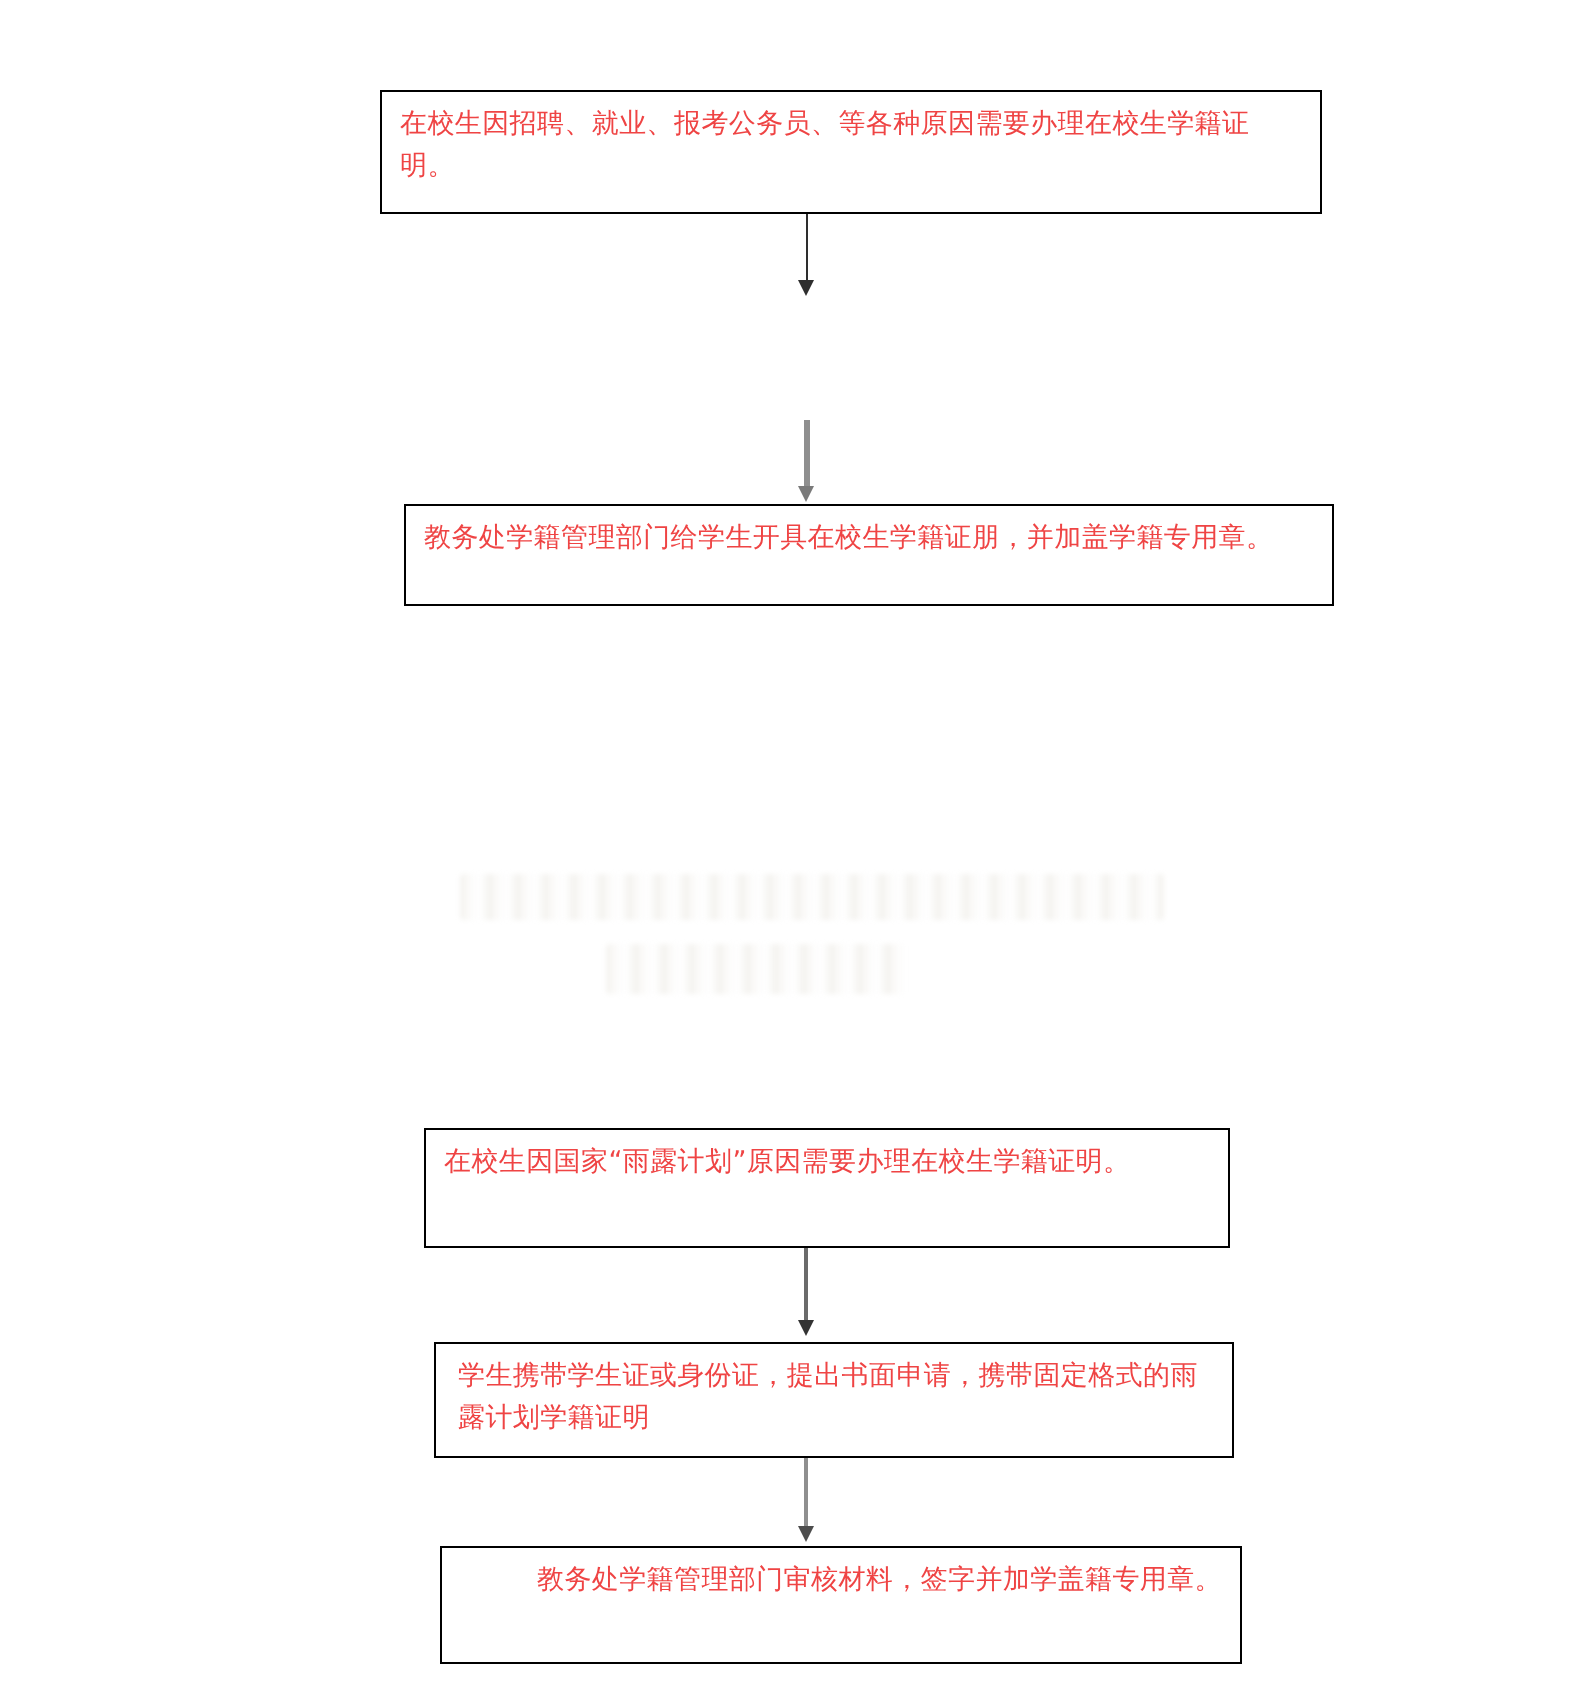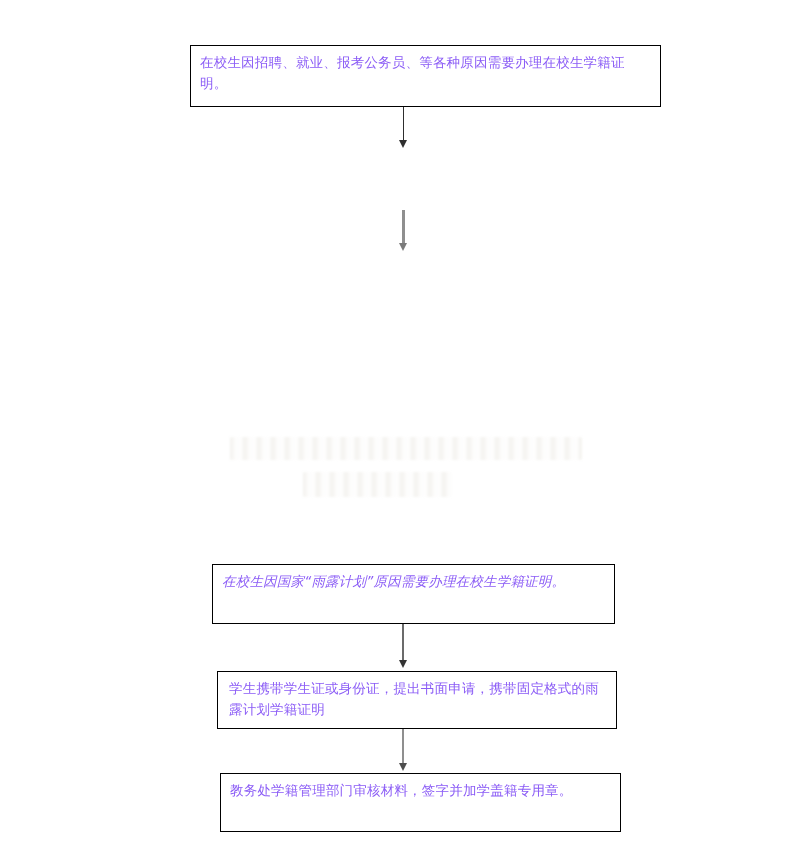--- a/index.html
+++ b/index.html
@@ -2,41 +2,41 @@
 <html><head>
 <meta charset="utf-8">
 <style>
   html, body { margin: 0; padding: 0; background: #ffffff; }
   .canvas {
     position: relative;
     width: 793px;
     height: 852px;
     background: #ffffff;
     font-family: "DejaVu Sans", sans-serif;
-    color: #8b5cf6;
+    color: #ef4444;
     overflow: hidden;
   }
   .flow-box {
     position: absolute;
     border: 1px solid #000000;
     box-sizing: border-box;
     background: #ffffff;
     font-size: 13.5px;
     line-height: 21px;
     padding: 6px 9px;
     letter-spacing: 0.2px;
   }
   
   .box-t1 { left: 190px; top: 45px;  width: 471px; height: 62px; }
   .box-t2 { left: 197px; top: 151px; width: 464px; height: 58px; }
   .box-t3 { left: 202px; top: 252px; width: 465px; height: 51px; }
   
-  .box-b1 { left: 212px; top: 564px; width: 403px; height: 60px; font-style: italic; }
+  .box-b1 { left: 212px; top: 564px; width: 403px; height: 60px; }
   .box-b2 { left: 217px; top: 671px; width: 400px; height: 58px; padding-left: 11px; }
-  .box-b3 { left: 220px; top: 773px; width: 401px; height: 59px; text-align: left; }
+  .box-b3 { left: 220px; top: 773px; width: 401px; height: 59px; text-align: right; }
 
   
   .flow-arrow {
     position: absolute;
     left: 395px;
     width: 16px;
     display: flex;
     flex-direction: column;
     align-items: center;
   }
@@ -92,20 +92,23 @@
     <div class="shaft"></div>
     <div class="head"></div>
   </div>
 
 
   <div class="flow-arrow arrow-t2">
     <div class="shaft"></div>
     <div class="head"></div>
   </div>
 
+  <div class="flow-box box-t3">
+    <span>教务处学籍管理部门给学生开具在校生学籍证朋，并加盖学籍专用章。</span>
+  </div>
 
   <div class="ghost ghost-1"></div>
   <div class="ghost ghost-2"></div>
 
   <div class="flow-box box-b1">
     <span>在校生因国家“雨露计划”原因需要办理在校生学籍证明。</span>
   </div>
 
   <div class="flow-arrow arrow-b1">
     <div class="shaft"></div>

